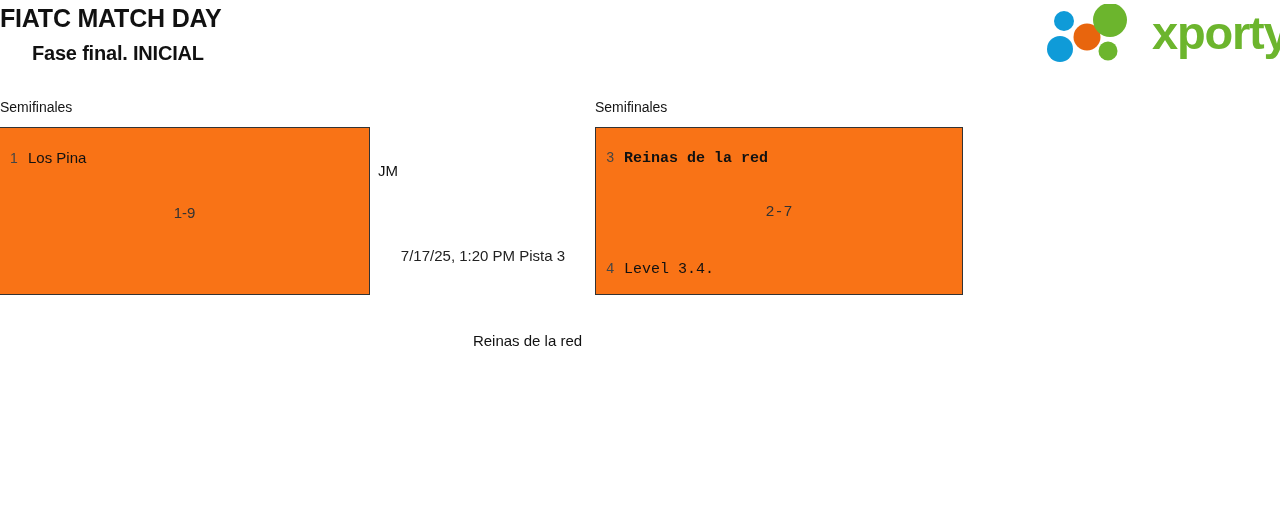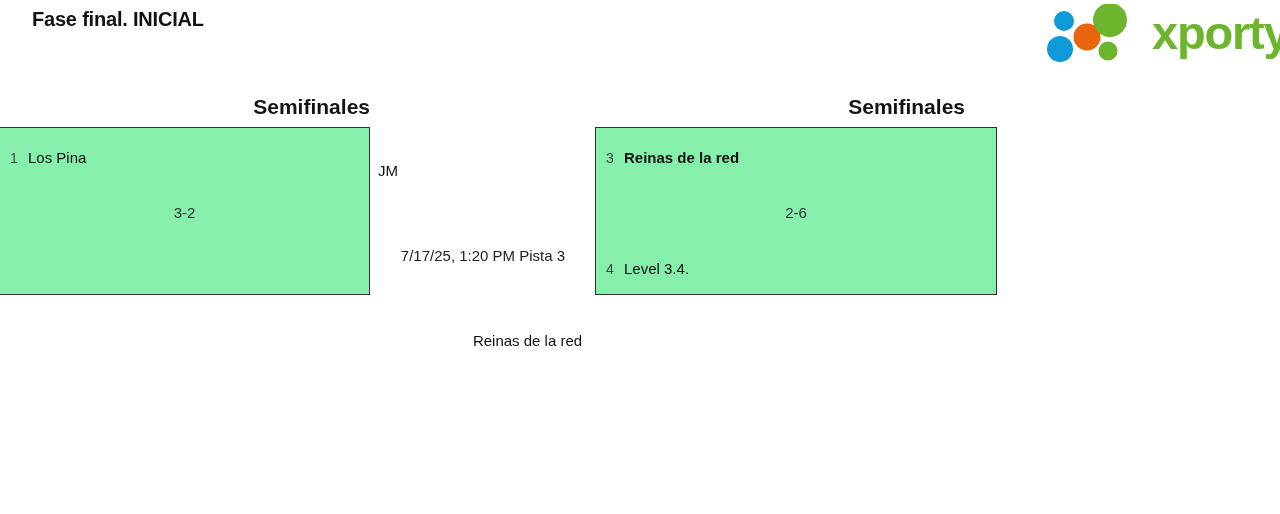--- a/index.html
+++ b/index.html
@@ -66,41 +66,41 @@
   
   #bracket {
     position: absolute;
     left: 0;
     top: 0;
     width: 1280px;
     height: 514px;
   }
   .round-heading {
     position: absolute;
-    font-size: 21px;
-    font-weight: bold;
+    font-size: 14px;
+    font-weight: normal;
     color: #141414;
-    text-align: right;
+    text-align: left;
     line-height: 22px;
     top: 96px;
   }
   #round-heading-left   { left: 0px;   width: 370px; }
   #round-heading-final  { left: 370px; width: 226px; }
   #round-heading-right  { left: 595px; width: 370px; }
 
   .match-box {
     position: absolute;
     top: 127px;
     height: 168px;
-    background: #86efac;
+    background: #f97316;
     border: 1.5px solid #333333;
     box-sizing: border-box;
   }
   #match-box-semi-left  { left: -1px; width: 371px; }
-  #match-box-semi-right { left: 595px; width: 402px; }
+  #match-box-semi-right { left: 595px; width: 368px; font-family: Liberation Mono, monospace; }
 
   .competitor {
     position: absolute;
     left: 10px;
     right: 10px;
     font-size: 15px;
     line-height: 20px;
     white-space: nowrap;
   }
   .competitor.top    { top: 20px; }
@@ -157,20 +157,21 @@
     font-size: 15px;
     line-height: 20px;
     color: #222222;
     white-space: nowrap;
   }
 </style>
 </head>
 <body>
 
 <div id="tournament-header">
+  <div class="title-line-1">FIATC MATCH DAY</div>
   <div class="title-line-2">Fase final. INICIAL</div>
 </div>
 
 <div id="brand-logo">
   <svg width="104" height="60" viewBox="0 0 104 60" aria-hidden="true">
     <circle cx="20" cy="17" r="10" fill="#0f9bd8"></circle>
     <circle cx="16" cy="45" r="13" fill="#0f9bd8"></circle>
     <circle cx="43" cy="33" r="13.5" fill="#e8650d"></circle>
     <circle cx="66" cy="16" r="17" fill="#6cb52d"></circle>
     <circle cx="64" cy="47" r="9.5" fill="#6cb52d"></circle>
@@ -180,28 +181,28 @@
 
 <div id="bracket">
 
   <div id="round-heading-left" class="round-heading">Semifinales</div>
   <div id="round-heading-right" class="round-heading">Semifinales</div>
 
   <div id="match-box-semi-left" class="match-box">
     <div class="competitor top">
       <span class="seed">1</span><span class="competitor-name">Los Pina</span>
     </div>
-    <div class="match-score">3-2</div>
+    <div class="match-score">1-9</div>
   </div>
 
   <div id="match-box-semi-right" class="match-box">
     <div class="competitor top winner">
       <span class="seed">3</span><span class="competitor-name">Reinas de la red</span>
     </div>
-    <div class="match-score">2-6</div>
+    <div class="match-score">2-7</div>
     <div class="competitor bottom">
       <span class="seed">4</span><span class="competitor-name">Level 3.4.</span>
     </div>
   </div>
 
   <div id="final-competitor-top" class="final-competitor">JM</div>
 
   <div id="final-schedule">7/17/25, 1:20 PM Pista 3</div>
 
   <div id="final-competitor-bottom" class="final-competitor">Reinas de la red</div>

